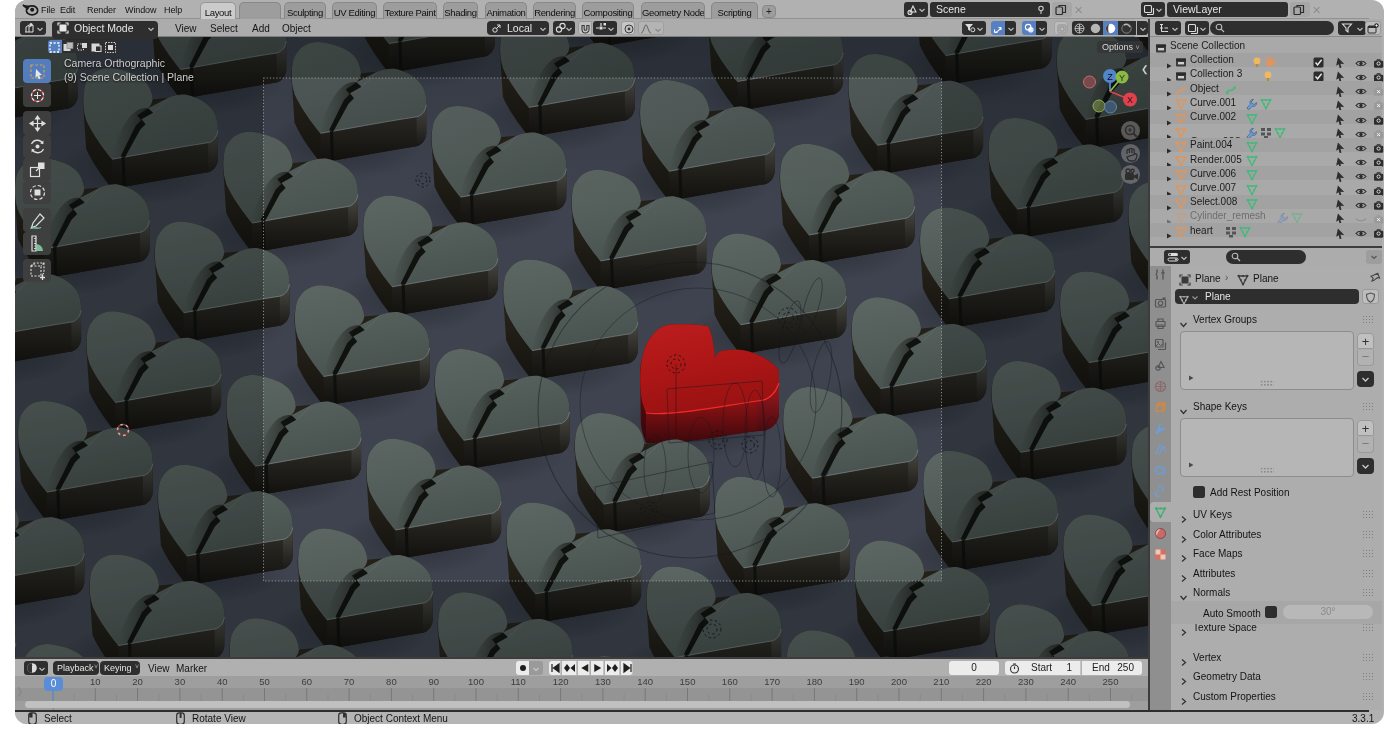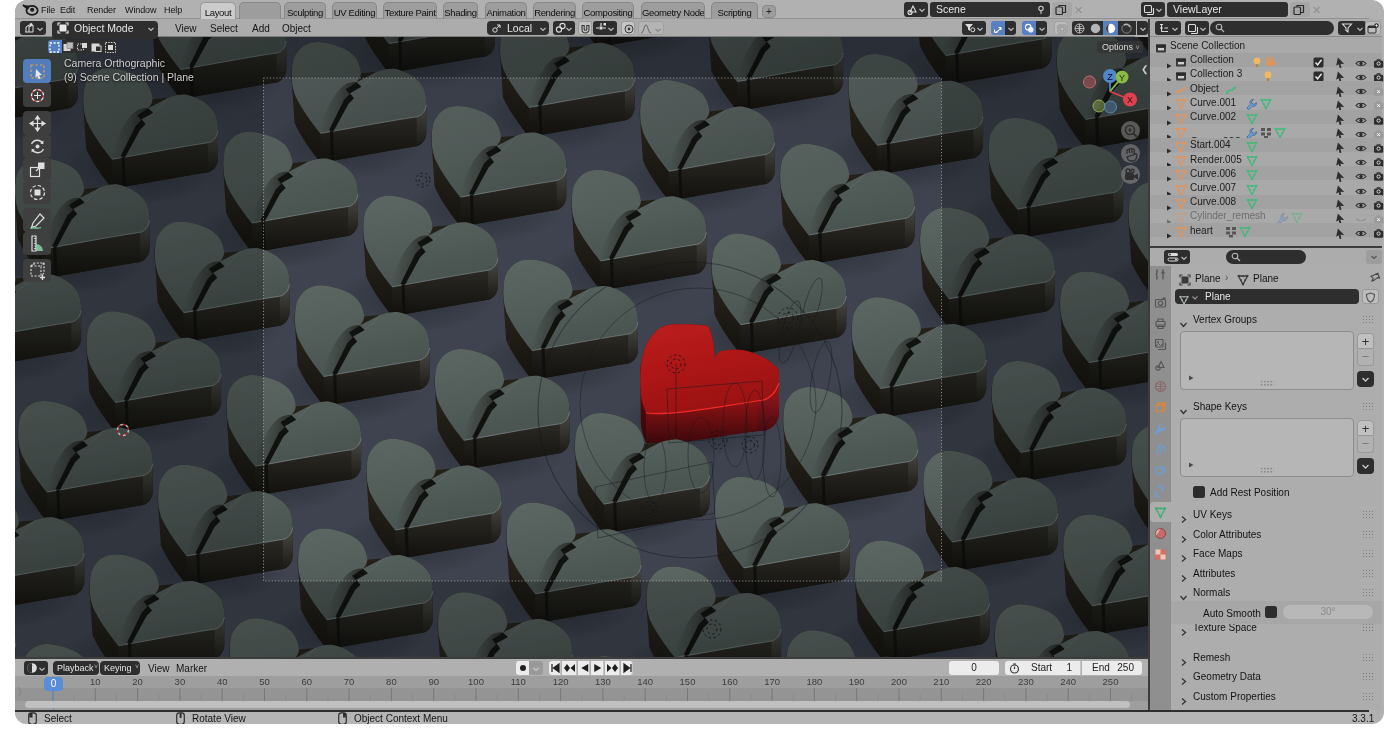--- a/index.html
+++ b/index.html
@@ -812,21 +812,21 @@
 <div class="abs" style="left:1137px;top:137.9px;width:232px;height:14.2px;background:#a2a2a2"></div>
 <div class="abs" style="left:1152px;top:140.9px;opacity:1"><svg width="8" height="8" viewBox="0 0 8 8">
             <path d="M2 1.5 L6.5 4 L2 6.5 Z" fill="#2a2a2a"></path>
           </svg></div>
 <div class="abs" style="left:1162px;top:138.9px;opacity:1"><svg width="12" height="12" viewBox="0 0 12 12">
             <path d="M1.5 2 H10.5 L6 10.5 Z" fill="none" stroke="#e0955c" stroke-width="1.4"></path>
             <circle cx="1.8" cy="2" r="1.3" fill="#e0955c"></circle>
             <circle cx="10.2" cy="2" r="1.3" fill="#e0955c"></circle>
             <circle cx="6" cy="10" r="1.3" fill="#e0955c"></circle>
           </svg></div>
-<div class="abs" style="left:1177px;top:139.4px;font-size:10px;color:#1c1c1c">Start.004</div>
+<div class="abs" style="left:1177px;top:139.4px;font-size:10px;color:#1c1c1c">Paint.004</div>
 <div class="abs" style="left:1233px;top:138.9px;opacity:1"><svg width="12" height="12" viewBox="0 0 12 12">
             <path d="M1.5 2 H10.5 L6 10.5 Z" fill="none" stroke="#45b97c" stroke-width="1.3"></path>
             <circle cx="1.8" cy="2" r="1.2" fill="#45b97c"></circle>
             <circle cx="10.2" cy="2" r="1.2" fill="#45b97c"></circle>
             <circle cx="6" cy="10" r="1.2" fill="#45b97c"></circle>
             <circle cx="6" cy="2" r="1" fill="#45b97c"></circle>
             <circle cx="3.8" cy="6" r="1" fill="#45b97c"></circle>
             <circle cx="8.2" cy="6" r="1" fill="#45b97c"></circle>
           </svg></div>
 <div class="abs" style="left:1322px;top:139.4px"><svg width="11" height="11" viewBox="0 0 11 11" opacity="1">
@@ -938,21 +938,21 @@
 <div class="abs" style="left:1137px;top:194.7px;width:232px;height:14.2px;background:#a2a2a2"></div>
 <div class="abs" style="left:1152px;top:197.7px;opacity:1"><svg width="8" height="8" viewBox="0 0 8 8">
             <path d="M2 1.5 L6.5 4 L2 6.5 Z" fill="#2a2a2a"></path>
           </svg></div>
 <div class="abs" style="left:1162px;top:195.7px;opacity:1"><svg width="12" height="12" viewBox="0 0 12 12">
             <path d="M1.5 2 H10.5 L6 10.5 Z" fill="none" stroke="#e0955c" stroke-width="1.4"></path>
             <circle cx="1.8" cy="2" r="1.3" fill="#e0955c"></circle>
             <circle cx="10.2" cy="2" r="1.3" fill="#e0955c"></circle>
             <circle cx="6" cy="10" r="1.3" fill="#e0955c"></circle>
           </svg></div>
-<div class="abs" style="left:1177px;top:196.2px;font-size:10px;color:#1c1c1c">Curve.008</div>
+<div class="abs" style="left:1177px;top:196.2px;font-size:10px;color:#1c1c1c">Select.008</div>
 <div class="abs" style="left:1233px;top:195.7px;opacity:1"><svg width="12" height="12" viewBox="0 0 12 12">
             <path d="M1.5 2 H10.5 L6 10.5 Z" fill="none" stroke="#45b97c" stroke-width="1.3"></path>
             <circle cx="1.8" cy="2" r="1.2" fill="#45b97c"></circle>
             <circle cx="10.2" cy="2" r="1.2" fill="#45b97c"></circle>
             <circle cx="6" cy="10" r="1.2" fill="#45b97c"></circle>
             <circle cx="6" cy="2" r="1" fill="#45b97c"></circle>
             <circle cx="3.8" cy="6" r="1" fill="#45b97c"></circle>
             <circle cx="8.2" cy="6" r="1" fill="#45b97c"></circle>
           </svg></div>
 <div class="abs" style="left:1322px;top:196.2px"><svg width="11" height="11" viewBox="0 0 11 11" opacity="1">
@@ -1248,21 +1248,21 @@
           <div class="abs" style="left:0;top:2px"><svg width="9" height="9" viewBox="0 0 9 9">
               <path d="M3 1.5 L6.5 4.5 L3 7.5" stroke="#333" stroke-width="1.3" fill="none"></path>
             </svg></div>
           <div class="abs txt" style="left:14px;top:1px;font-size:10px">Texture Space</div>
           <div class="abs" style="left:183px;top:2px;width:12px;height:8px;background-image:radial-gradient(circle,#7e7e7e 0.8px,transparent 0.9px);background-size:3px 3px"></div>
         </div>
 <div class="abs" style="left:1166px;top:650.5px;width:210px;height:14px">
           <div class="abs" style="left:0;top:2px"><svg width="9" height="9" viewBox="0 0 9 9">
               <path d="M3 1.5 L6.5 4.5 L3 7.5" stroke="#333" stroke-width="1.3" fill="none"></path>
             </svg></div>
-          <div class="abs txt" style="left:14px;top:1px;font-size:10px">Remesh</div>
+          <div class="abs txt" style="left:14px;top:1px;font-size:10px">Vertex</div>
           <div class="abs" style="left:183px;top:2px;width:12px;height:8px;background-image:radial-gradient(circle,#7e7e7e 0.8px,transparent 0.9px);background-size:3px 3px"></div>
         </div>
 <div class="abs" style="left:1166px;top:670px;width:210px;height:14px">
           <div class="abs" style="left:0;top:2px"><svg width="9" height="9" viewBox="0 0 9 9">
               <path d="M3 1.5 L6.5 4.5 L3 7.5" stroke="#333" stroke-width="1.3" fill="none"></path>
             </svg></div>
           <div class="abs txt" style="left:14px;top:1px;font-size:10px">Geometry Data</div>
           <div class="abs" style="left:183px;top:2px;width:12px;height:8px;background-image:radial-gradient(circle,#7e7e7e 0.8px,transparent 0.9px);background-size:3px 3px"></div>
         </div>
 <div class="abs" style="left:1166px;top:689.5px;width:210px;height:14px">

